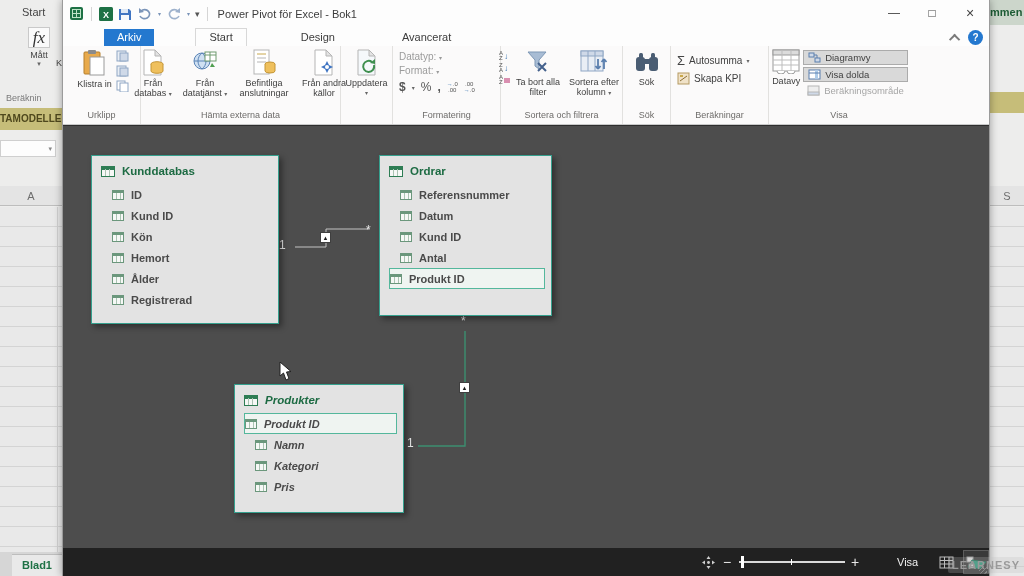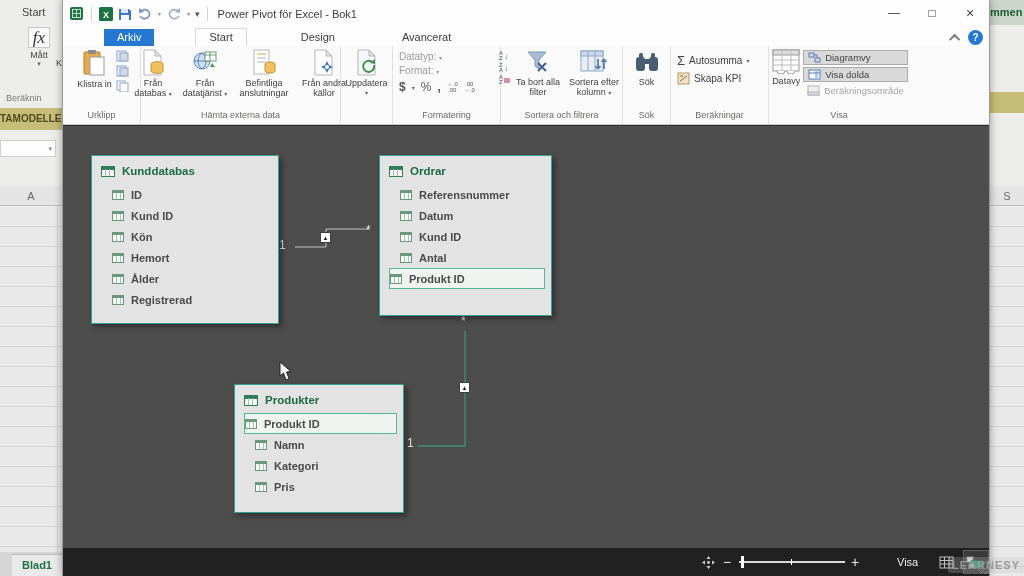--- a/index.html
+++ b/index.html
@@ -489,21 +489,21 @@
               <span class="tico"></span>
               <span>Antal</span>
             </div>
           <div class="field hl">
               <span class="tico"></span>
               <span>Produkt ID</span>
             </div>
         </div>
       </div>
 
-      <div class="card" style="left:171px;top:258px;width:170px;height:129px;">
+      <div class="card" style="left:171px;top:258px;width:170px;height:129px;font-style:italic;">
         <div class="chead">
           <span class="tico big"></span>
           <span class="cname">Produkter</span>
         </div>
         <div class="cfields">
           <div class="field hl">
               <span class="tico"></span>
               <span>Produkt ID</span>
             </div>
           <div class="field">

